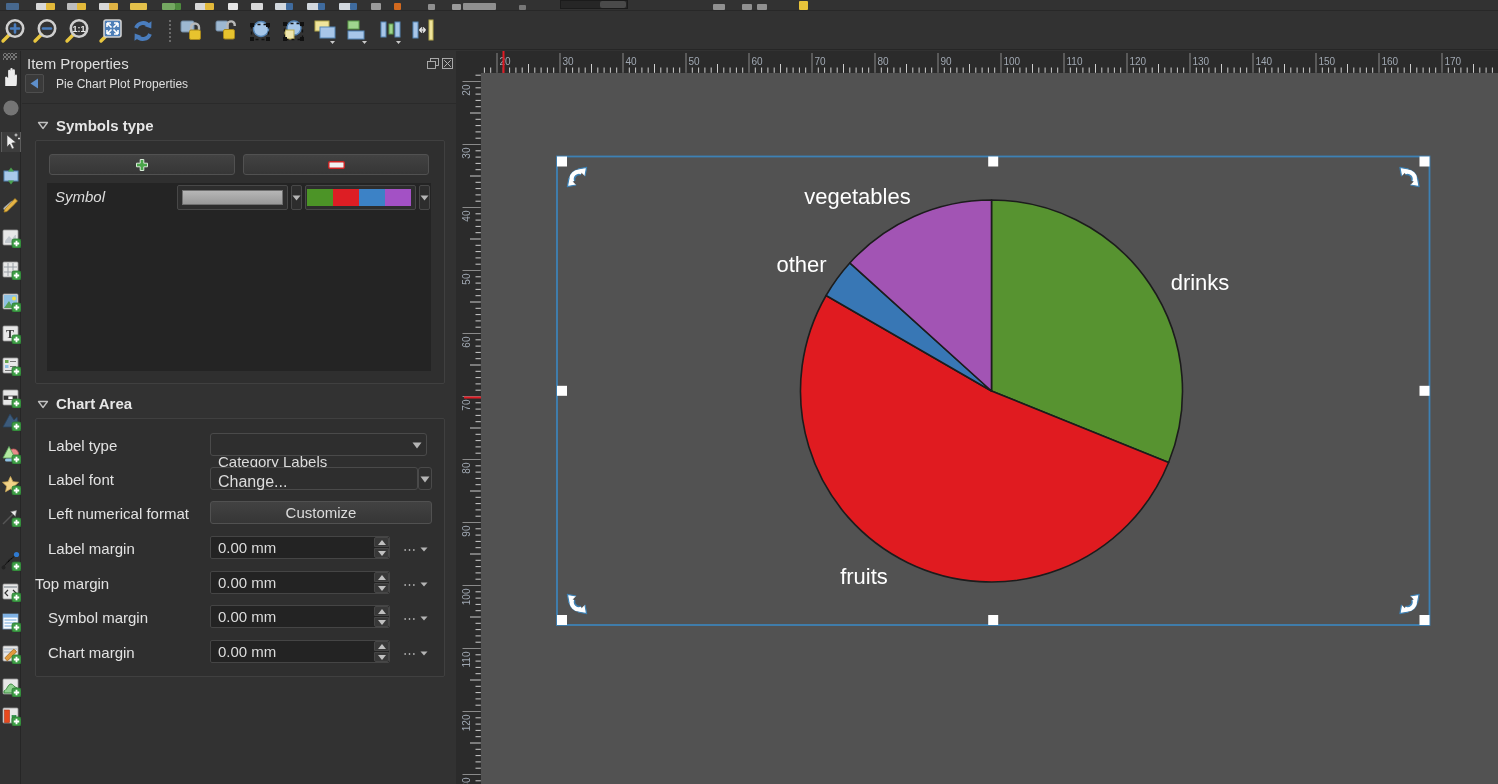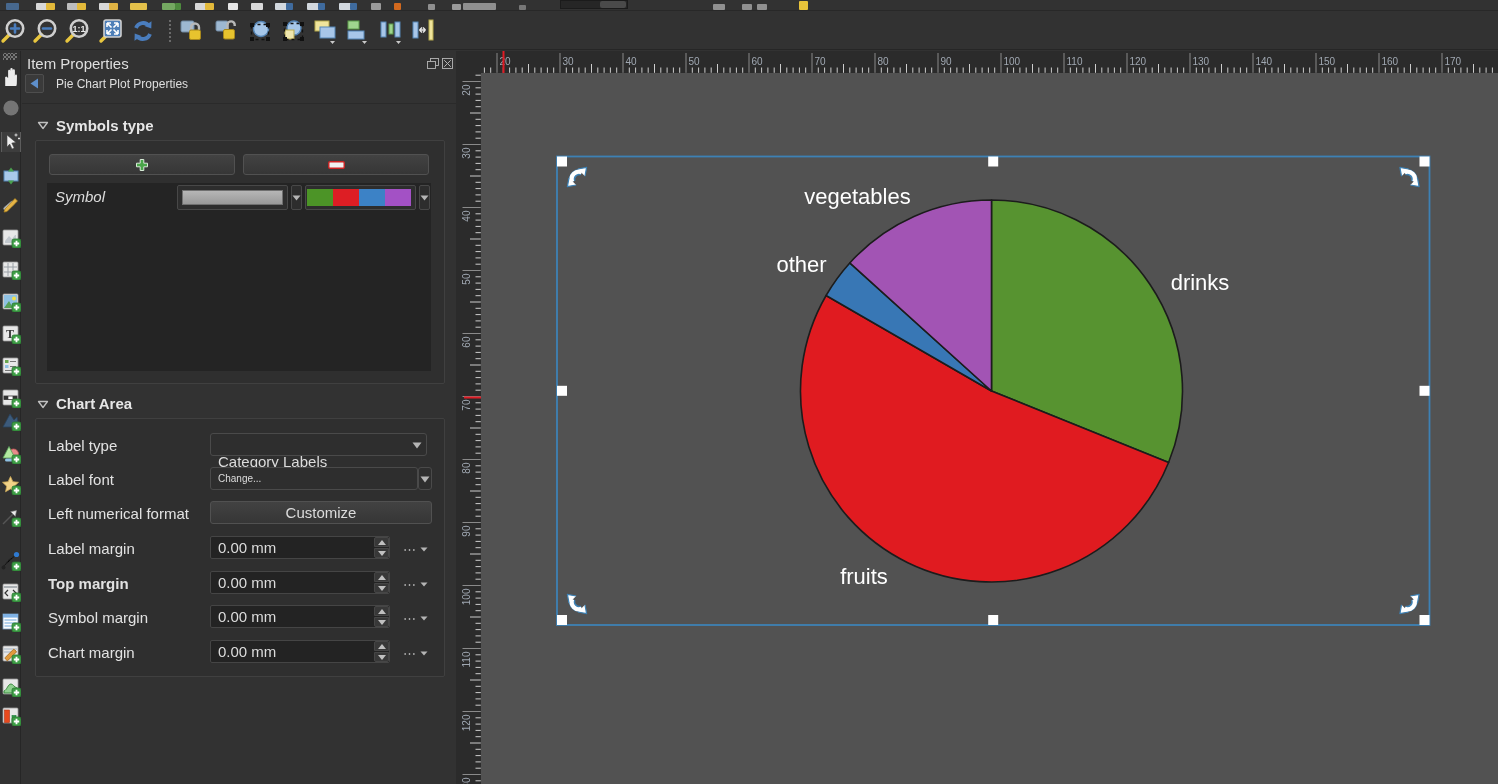--- a/index.html
+++ b/index.html
@@ -333,30 +333,30 @@
     </svg>
 <div class="abs" style="left:15px;top:345px;"><svg width="12" height="9" viewBox="0 0 12 9" style="vertical-align:1px;">
         <path d="M1.5 1.5 H10.5 L6 7.5z" fill="none" stroke="#c0c0c0" stroke-width="1.3" stroke-linejoin="round"></path>
       </svg></div>
 <div class="abs" style="left:34px;top:344px;font-size:15px;font-weight:bold;color:#e6e6e6;">Chart Area</div>
 <div class="abs" style="left:13px;top:367px;width:410px;height:259px;background:#2f2f2f;border:1px solid #404040;border-radius:2px;"></div>
 <div class="abs" style="left:26px;top:386px;font-size:15px;color:#e2e2e2;">Label type</div>
 <div class="abs" style="left:26px;top:420px;font-size:15px;color:#e2e2e2;">Label font</div>
 <div class="abs" style="left:26px;top:454px;font-size:15px;color:#e2e2e2;">Left numerical format</div>
 <div class="abs" style="left:26px;top:489px;font-size:15px;color:#e2e2e2;">Label margin</div>
-<div class="abs" style="left:26px;top:524px;font-size:15px;color:#e2e2e2;font-weight:bold;">Top margin</div>
+<div class="abs" style="left:13px;top:524px;font-size:15px;color:#e2e2e2;">Top margin</div>
 <div class="abs" style="left:26px;top:558px;font-size:15px;color:#e2e2e2;">Symbol margin</div>
 <div class="abs" style="left:26px;top:593px;font-size:15px;color:#e2e2e2;">Chart margin</div>
 <div class="abs" style="left:188px;top:382px;width:217px;height:23px;background:#2e2e2e;border:1px solid #4a4a4a;border-radius:3px;"></div>
 <div class="abs" style="left:196px;top:386px;font-size:15px;color:#dcdcdc;margin-top:16px;">Category Labels</div>
 <svg class="abs" style="left:390px;top:391px;" width="10" height="7" viewBox="0 0 10 7">
       <path d="M0.5 0.5 h9 L5 6.5z" fill="#b5b5b5"></path>
     </svg>
 <div class="abs" style="left:188px;top:416px;width:208px;height:23px;background:#2e2e2e;border:1px solid #4a4a4a;border-radius:3px;"></div>
-<div class="abs" style="left:196px;top:422px;font-size:10px;color:#dcdcdc;">Change...</div>
+<div class="abs" style="left:196px;top:422px;font-size:16px;color:#dcdcdc;">Change...</div>
 <div class="abs" style="left:396px;top:416px;width:14px;height:23px;background:#2e2e2e;border:1px solid #4a4a4a;border-radius:3px;"></div>
 <svg class="abs" style="left:398px;top:425px;" width="10" height="7" viewBox="0 0 10 7">
       <path d="M0.5 0.5 h9 L5 6.5z" fill="#b5b5b5"></path>
     </svg>
 <div class="abs" style="left:188px;top:450px;width:222px;height:23px;background:linear-gradient(#424242,#363636);border:1px solid #515151;border-radius:3px;"></div>
 <div class="abs" style="left:188px;top:453px;width:222px;text-align:center;font-size:15px;color:#dcdcdc;">Customize</div>
 <div class="abs" style="left:188px;top:485px;width:180px;height:23px;background:#232323;border:1px solid #454545;border-radius:2px;"></div>
 <div class="abs" style="left:196px;top:488px;font-size:15px;color:#dcdcdc;">0.00 mm</div>
 <div class="abs" style="left:352px;top:486px;width:15px;height:10px;background:#383838;border:1px solid #464646;border-radius:2px 2px 0 0;"></div>
 <div class="abs" style="left:352px;top:497px;width:15px;height:10px;background:#383838;border:1px solid #464646;border-radius:0 0 2px 2px;"></div>

